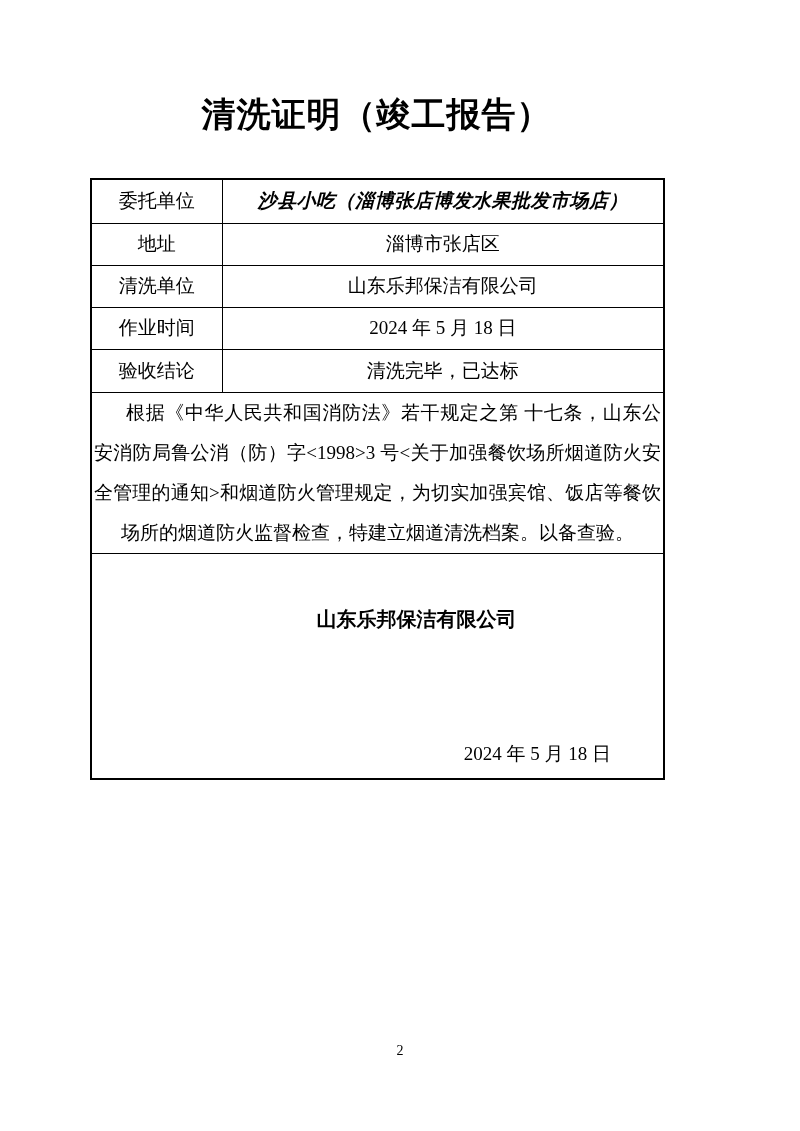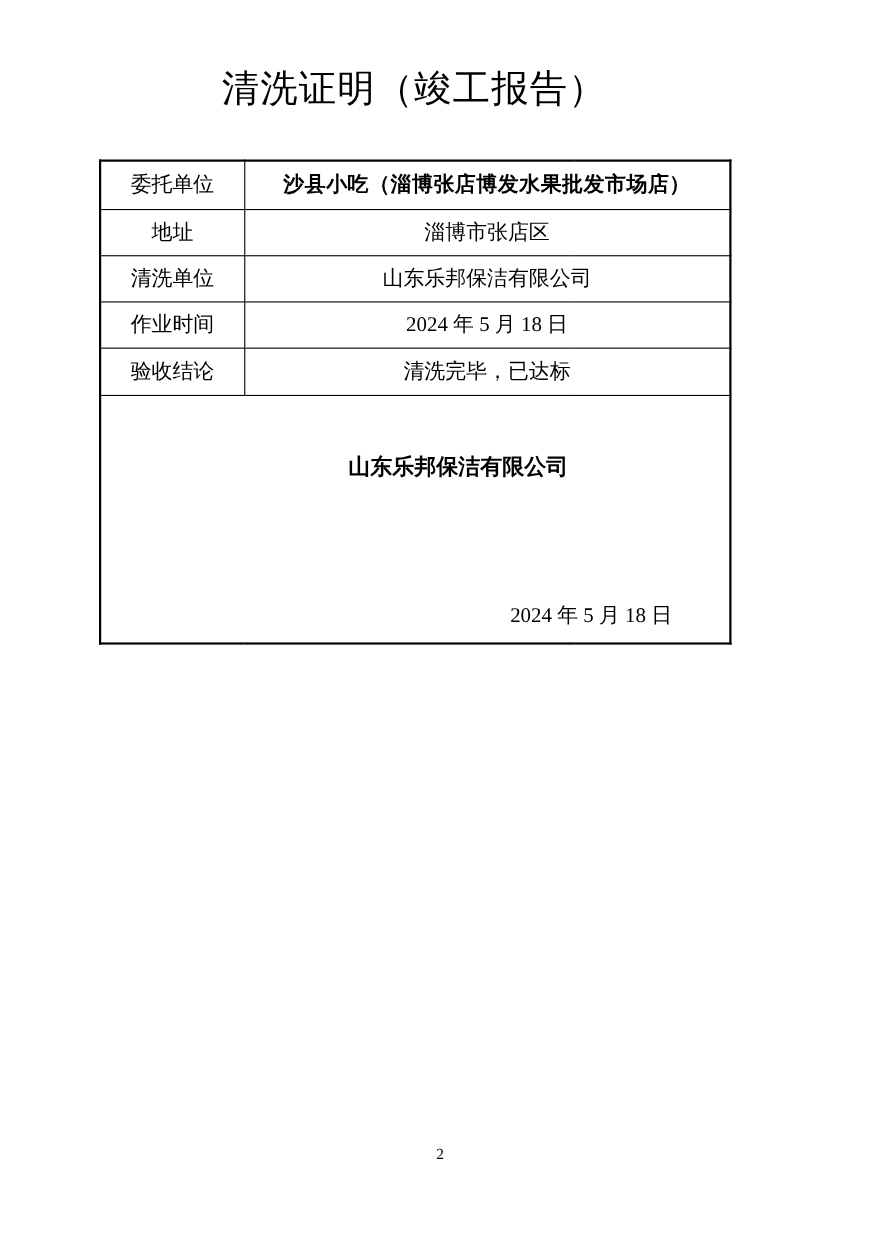--- a/index.html
+++ b/index.html
@@ -5,43 +5,43 @@
   html,body{margin:0;padding:0;background:#ffffff;}
   .page{
     position:relative;
     width:800px;height:1131px;
     background:#ffffff;color:#000;
     font-family:"Liberation Serif","DejaVu Serif",serif;
     overflow:hidden;
   }
   .content{margin-left:90px;width:573px;}
   .doc-title{
-    margin:0;padding-top:61px;
-    font-size:34px;font-weight:normal;
+    margin:0;padding-top:94px;
+    font-size:34px;font-weight:bold;
     line-height:42px;text-align:center;
     letter-spacing:1px;white-space:nowrap;
   }
   table.report{
     border-collapse:collapse;
     width:573px;margin-top:42px;
     table-layout:fixed;
     border:2px solid #000;
     padding-left:12px;
   }
   table.report td{
     border:1.5px solid #000;
     font-size:19px;
     text-align:center;
     vertical-align:middle;
     padding:0 2px;
     overflow:hidden;
     white-space:nowrap;
   }
   tr.h44{height:44px;} tr.h42{height:42px;} tr.h43{height:43px;margin-top:36px;}
-  td.bold-val{font-weight:bold;font-size:21px;letter-spacing:0.5px;}
+  td.bold-val{font-weight:bold;font-size:21px;letter-spacing:0.5px;font-style:italic;}
   td.notice-cell{
     height:160px;
     padding:3px 7px 3px 4px;
     text-align:left;vertical-align:top;
     white-space:normal;
   }
   .notice-line{
     font-size:19px;line-height:40px;
     white-space:nowrap;
   }
@@ -106,20 +106,28 @@
         </tr>
         <tr class="h42">
           <td>作业时间</td>
           <td colspan="3">2024 年 5 月 18 日</td>
         </tr>
         <tr class="h43">
           <td>验收结论</td>
           <td colspan="3">清洗完毕，已达标</td>
         </tr>
         <tr>
+          <td colspan="4" class="notice-cell">
+            <div class="notice-line jfy indent">根据《中华人民共和国消防法》若干规定之第 十七条，山东公</div>
+            <div class="notice-line jfy">安消防局鲁公消（防）字&lt;1998&gt;3 号&lt;关于加强餐饮场所烟道防火安</div>
+            <div class="notice-line jfy">全管理的通知&gt;和烟道防火管理规定，为切实加强宾馆、饭店等餐饮</div>
+            <div class="notice-line">场所的烟道防火监督检查，特建立烟道清洗档案。以备查验。</div>
+          </td>
+        </tr>
+        <tr>
           <td colspan="4" class="sign-cell">
             <div class="company">山东乐邦保洁有限公司</div>
             <div class="sign-date">2024 年 5 月 18 日</div>
           </td>
         </tr>
       </tbody>
     </table>
 
   </div>
 

